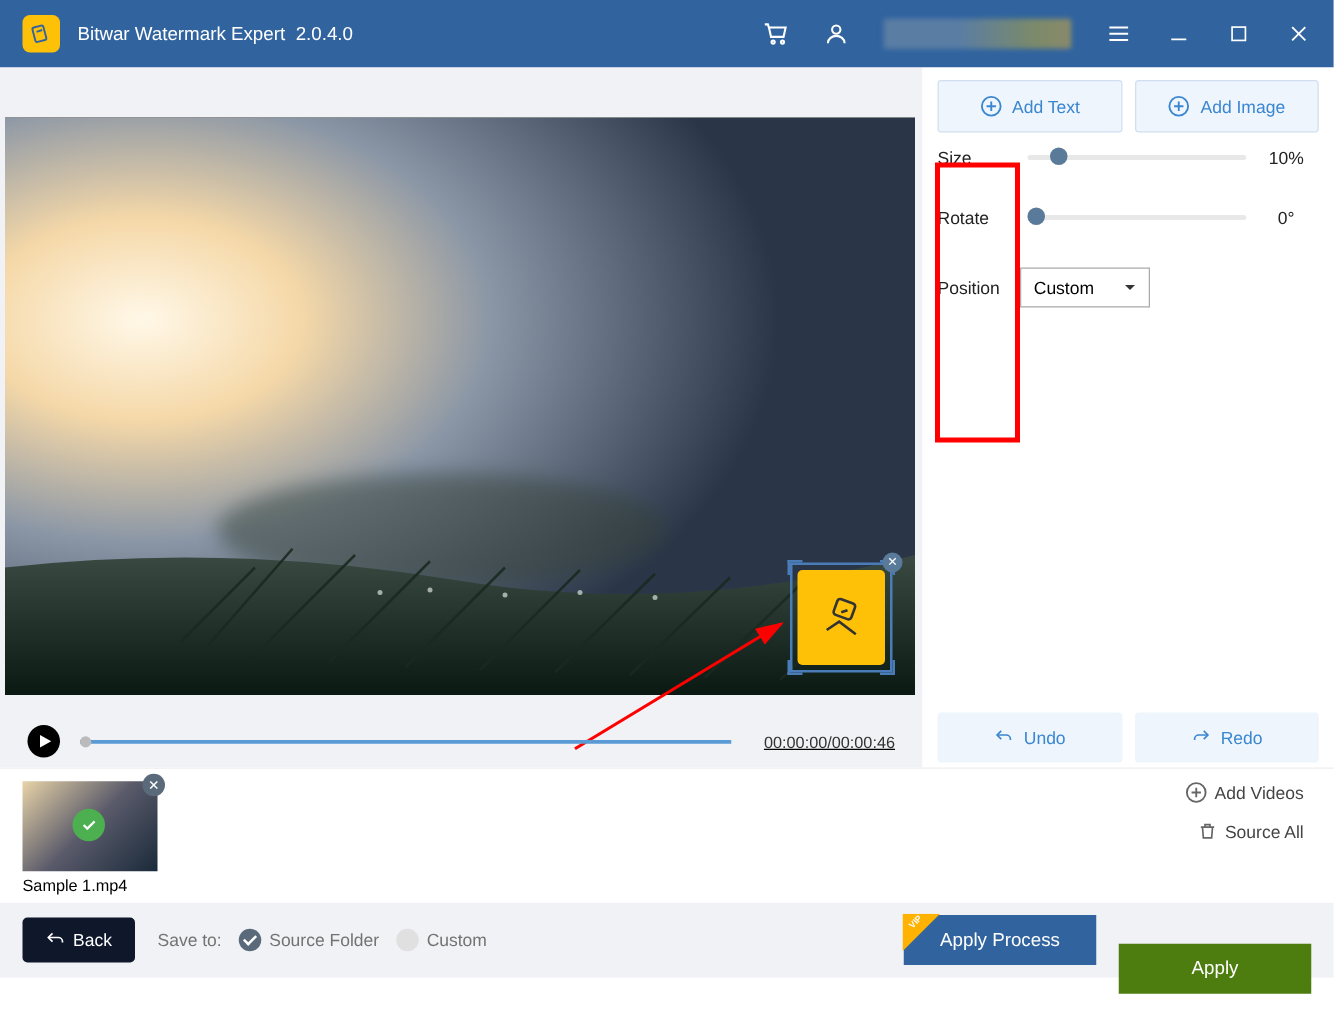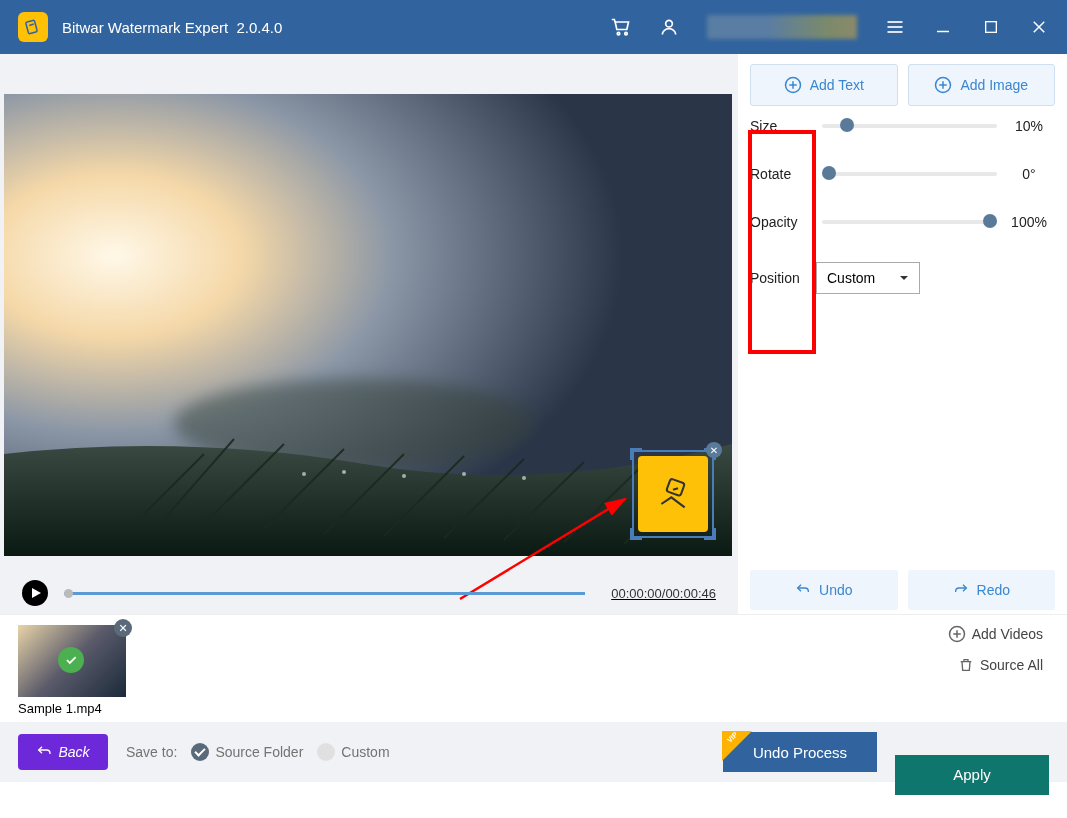--- a/index.html
+++ b/index.html
@@ -58,29 +58,29 @@
 .videos-strip { height: 108px; background: #fff; display: flex; padding: 10px 18px; position: relative; border-top: 1px solid #eee; }
 .video-thumb { width: 108px; height: 72px; position: relative; }
 .video-thumb .timg { width: 100%; height: 100%; background: linear-gradient(135deg, #e8d4a8 0%, #5a5a6a 50%, #1a2a3a 100%); position: relative; }
 .video-thumb .tclose { position: absolute; top: -6px; right: -6px; width: 18px; height: 18px; background: #5a6a7a; border-radius: 50%; color: #fff; font-size: 11px; display: flex; align-items: center; justify-content: center; cursor: pointer; }
 .video-thumb .tcheck { position: absolute; top: 22px; left: 40px; width: 26px; height: 26px; background: #4caf50; border-radius: 50%; display: flex; align-items: center; justify-content: center; color: #fff; }
 .video-thumb-label { font-size: 13px; margin-top: 4px; }
 .strip-actions { margin-left: auto; display: flex; flex-direction: column; gap: 14px; align-items: flex-end; padding-right: 6px; }
 .strip-actions .sa { display: flex; align-items: center; gap: 6px; font-size: 14px; color: #444; cursor: pointer; }
 
 .bottom-bar { height: 60px; background: #f0f2f5; display: flex; align-items: center; padding: 0 18px; gap: 18px; }
-.back-btn { width: 90px; height: 36px; background: #6d28d9; color: #fff; border-radius: 4px; display: flex; align-items: center; justify-content: center; gap: 6px; font-size: 14px; cursor: pointer; font-style: italic; }
+.back-btn { width: 90px; height: 36px; background: #0f172a; color: #fff; border-radius: 4px; display: flex; align-items: center; justify-content: center; gap: 6px; font-size: 14px; cursor: pointer; }
 .save-to { display: flex; align-items: center; gap: 14px; font-size: 14px; color: #737373; }
 .radio { display: flex; align-items: center; gap: 6px; cursor: pointer; }
 .radio .rdot { width: 18px; height: 18px; border-radius: 50%; background: #e0e0e0; display: flex; align-items: center; justify-content: center; }
 .radio.checked .rdot { background: #5a6a7a; }
 .radio.checked .rdot::after { content: ""; width: 8px; height: 4px; border-left: 2px solid #fff; border-bottom: 2px solid #fff; transform: rotate(-45deg); margin-top: -2px; }
 .batch-btn { margin-left: auto; width: 154px; height: 40px; background: #31649f; color: #fff; display: flex; align-items: center; justify-content: center; font-size: 15px; position: relative; cursor: pointer; }
 .vip-tag { position: absolute; top: -1px; left: -1px; width: 30px; height: 30px; }
-.apply-btn { width: 154px; height: 40px; background: #0f766e; color: #fff; display: flex; align-items: center; justify-content: center; font-size: 15px; cursor: pointer; margin-top: 45px; }
+.apply-btn { width: 154px; height: 40px; background: #4d7c0f; color: #fff; display: flex; align-items: center; justify-content: center; font-size: 15px; cursor: pointer; margin-top: 45px; }
 .props-col { position: relative; }
 </style>
 </head>
 <body>
 
 <div class="titlebar">
   <div class="logo">
     <svg viewBox="0 0 24 24" fill="none" stroke="#31649f" stroke-width="2">
         <rect x="4" y="4" width="12" height="16" rx="2" transform="rotate(-15 10 12)"></rect>
         <line x1="7" y1="10" x2="13" y2="8"></line>
@@ -231,27 +231,20 @@
     </div>
 
     <div class="prop-row">
       <div class="prop-label">Rotate</div>
       <div class="slider">
           <div class="slider-thumb" style="left:0%"></div>
         </div>
       <div class="prop-val">0°</div>
     </div>
 
-    <div class="prop-row">
-      <div class="prop-label">Opacity</div>
-      <div class="slider">
-          <div class="slider-thumb" style="left:calc(100% - 14px)"></div>
-        </div>
-      <div class="prop-val">100%</div>
-    </div>
 
     <div class="prop-row">
       <div class="prop-label">Position</div>
       <div class="pos-select">
         <span>Custom</span>
         <svg viewBox="0 0 10 10">
             <path d="M1 3 L5 7 L9 3 Z" fill="#333"></path>
           </svg>
       </div>
     </div>
@@ -326,18 +319,18 @@
     <div class="radio">
       <div class="rdot"></div>
       <span>Custom</span>
     </div>
   </div>
   <div class="batch-btn">
     <svg class="vip-tag" viewBox="0 0 30 30">
       <path d="M0 0 L30 0 L0 30 Z" fill="#ffb300"></path>
       <text x="8" y="12" font-size="7" fill="#fff" transform="rotate(-45 8 12)" font-weight="bold">VIP</text>
     </svg>
-    <span>Undo Process</span>
+    <span>Apply Process</span>
   </div>
   <div class="apply-btn">
     <span>Apply</span>
   </div>
 </div>
 
 </body></html>

